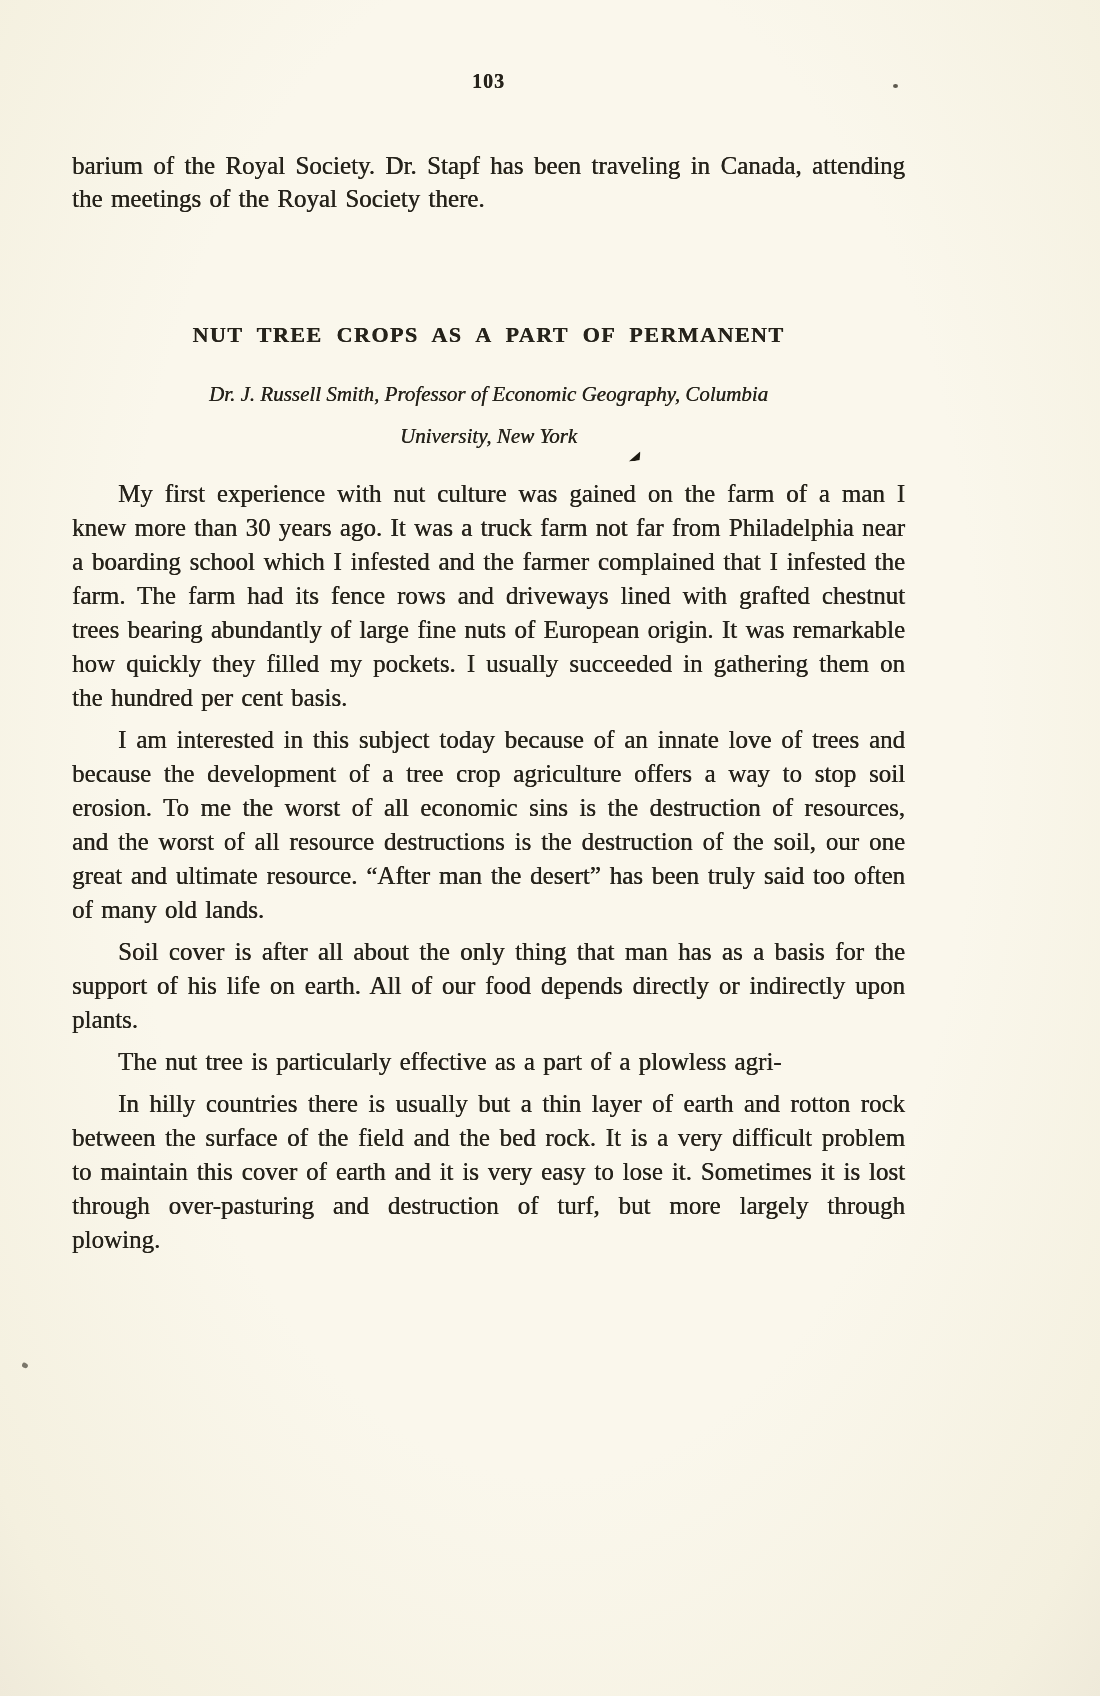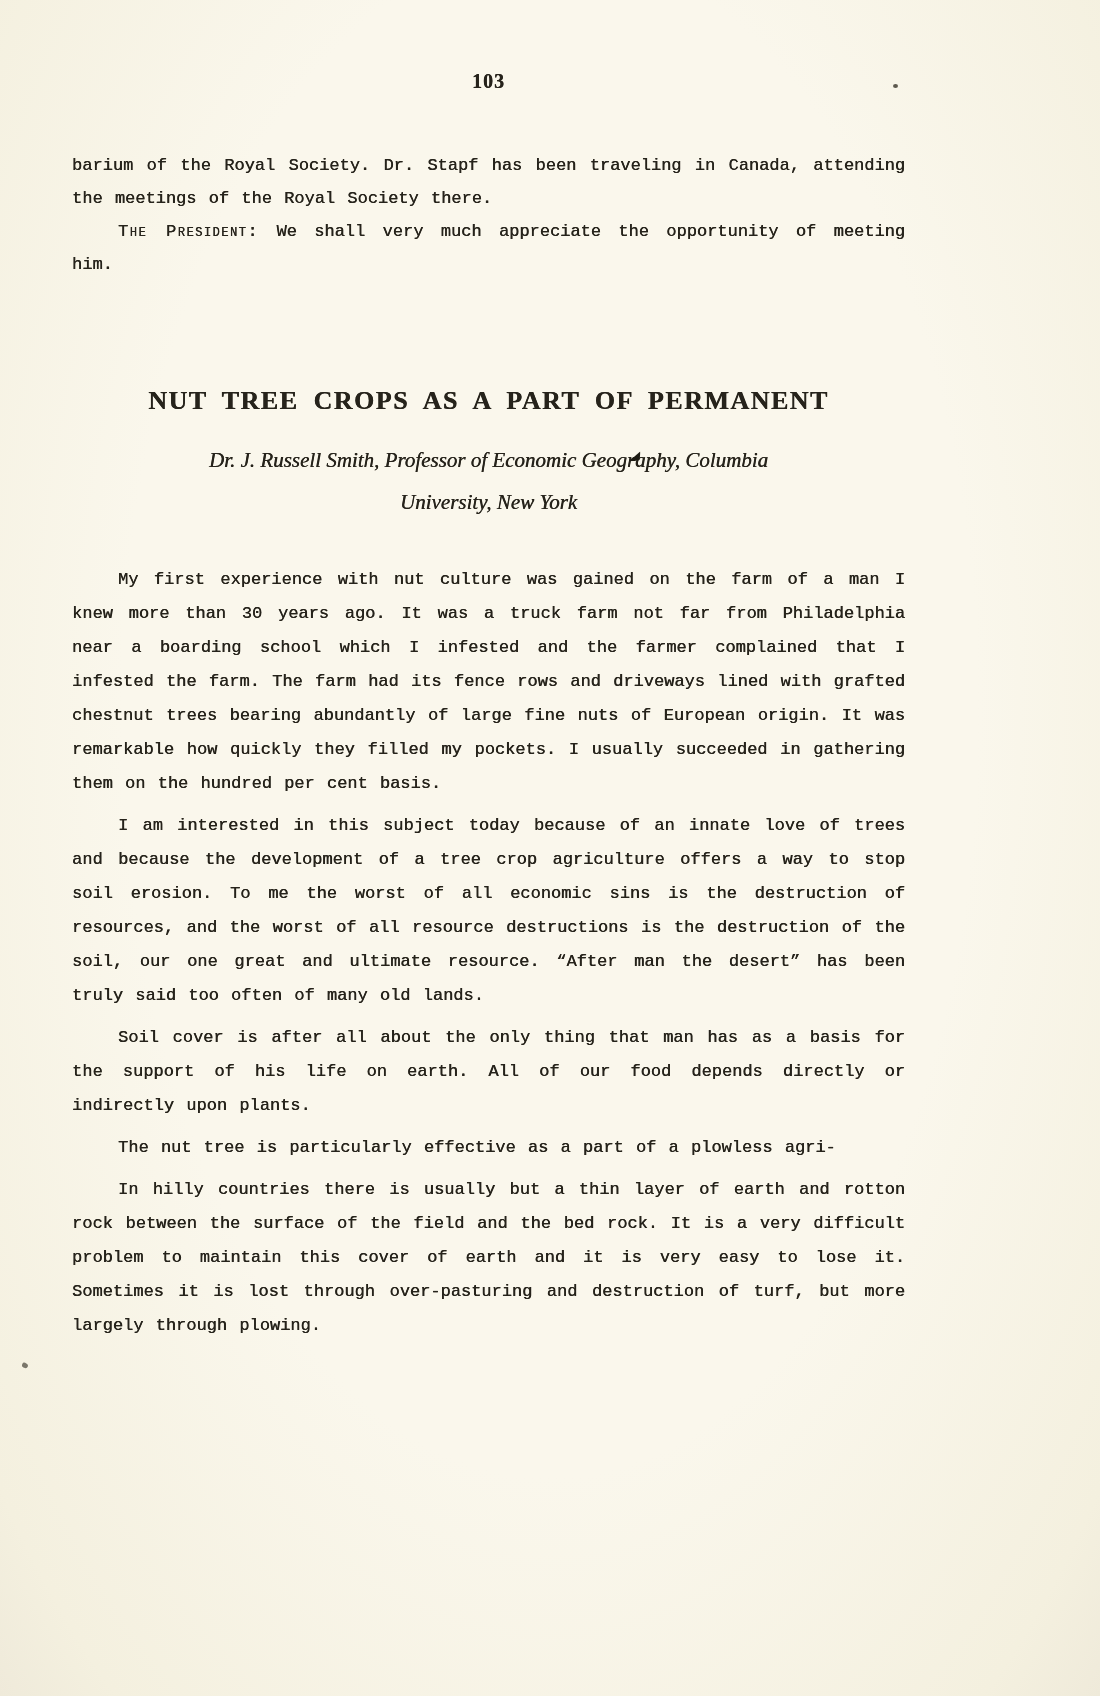--- a/index.html
+++ b/index.html
@@ -29,57 +29,56 @@
   }
   .page-number {
     text-align: center;
     font-weight: bold;
     font-size: 20px;
     letter-spacing: 1px;
     margin-bottom: 56px;
   }
   p.para {
     margin: 0;
-    font-size: 17px;
+    font-size: 25px;
     line-height: 33px;
     text-align: justify;
     word-spacing: 2px;
-    font-family: Liberation Mono, monospace;
   }
   p.indent {
     text-indent: 46px;
   }
   .smallcaps {
     font-variant: small-caps;
     letter-spacing: 1.5px;
   }
   .article-title {
     margin: 98px 0 0 0;
     text-align: center;
-    font-size: 26px;
+    font-size: 22px;
     font-weight: bold;
     line-height: 44px;
     letter-spacing: 1.5px;
     word-spacing: 7px;
   }
   .title-line {
     display: block;
   }
   .byline {
     margin-top: 16px;
     text-align: center;
     font-style: italic;
     font-size: 21px;
     line-height: 42px;
   }
   .byline-line {
     display: block;
   }
   .body-copy {
-    margin-top: 40px;
+    margin-top: 20px;
   }
   p.body-para {
     line-height: 34px;
     margin-top: 8px;
   }
   p.body-para:first-child {
     margin-top: 0;
   }
   
   .ink-mark {
@@ -120,21 +119,20 @@
   <span class="speck-1"></span>
   <span class="speck-2"></span>
   <span class="ink-mark"></span>
 
   <div class="text-block">
 
     <div class="page-number">103</div>
 
     <p class="para">barium of the Royal Society.  Dr. Stapf has been traveling in Canada, attending the meetings of the Royal Society there.</p>
 
-    <p class="para indent"><span class="smallcaps">The President:</span> <span>We shall very much appreciate the opportunity of meeting him.</span></p>
 
 
     <h1 class="article-title">
       <span class="title-line">NUT TREE CROPS AS A PART OF PERMANENT</span>
     </h1>
 
     <div class="byline">
       <span class="byline-line">Dr. J. Russell Smith, Professor of Economic Geography, Columbia</span>
       <span class="byline-line">University, New York</span>
     </div>

